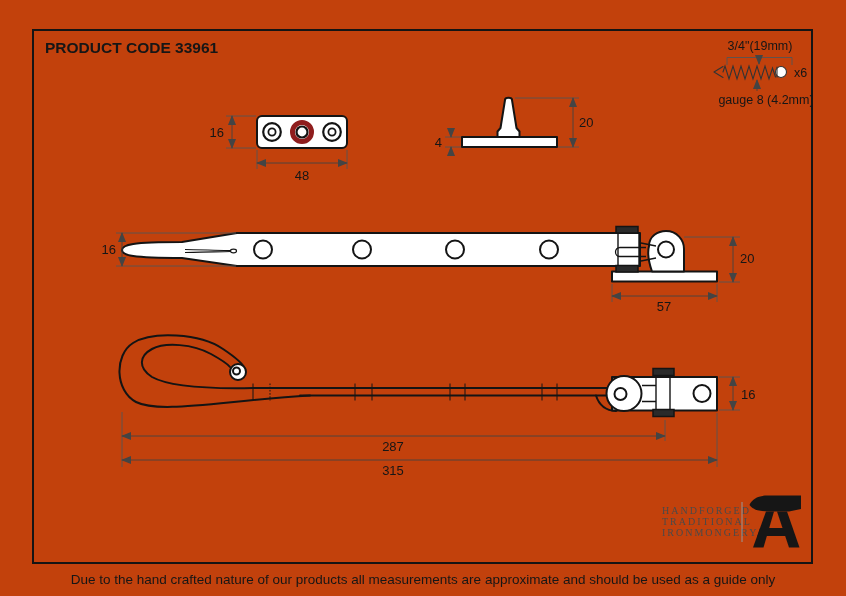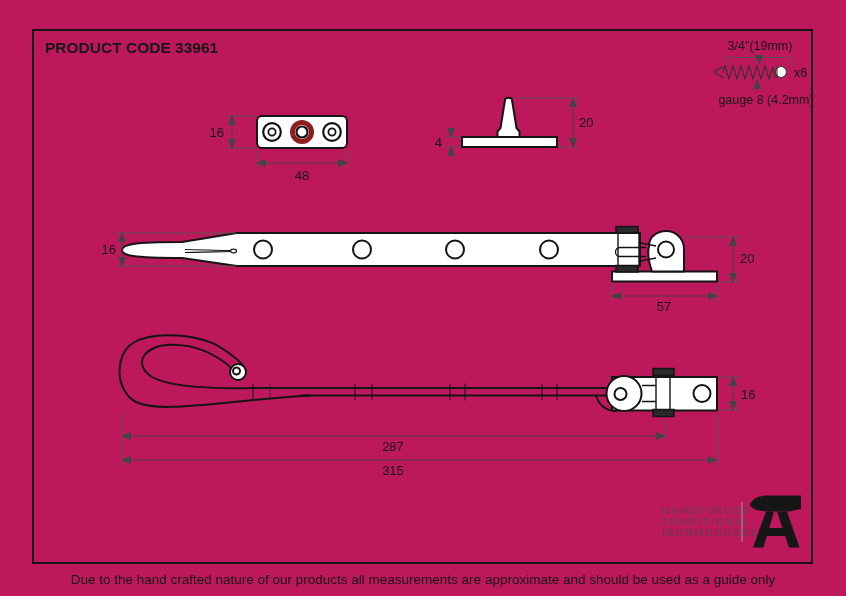--- a/index.html
+++ b/index.html
@@ -1,16 +1,16 @@
 <!DOCTYPE html>
 <html><head>
 <meta charset="utf-8">
 <style>
   html,body{margin:0;padding:0;background:#ffffff;}
-  .page{position:relative;width:846px;height:596px;background:#be185d;overflow:hidden;
+  .page{position:relative;width:846px;height:596px;background:#c2410c;overflow:hidden;
         font-family:"Liberation Sans", sans-serif;}
   svg{display:block;}
   text{fill:#161616;}
   .title-txt{font-family:"Liberation Sans",sans-serif;font-size:15.5px;font-weight:600;}
   .dim-txt{font-family:"Liberation Sans",sans-serif;font-size:13px;}
   .small-txt{font-family:"Liberation Sans",sans-serif;font-size:12.5px;}
   .logo-txt{font-family:"Liberation Serif",serif;font-size:10px;letter-spacing:2px;fill:#4a4a4a;}
   .foot-txt{font-family:"Liberation Sans",sans-serif;font-size:13.5px;}
   .outline{fill:#ffffff;stroke:#141414;stroke-width:2;stroke-linejoin:round;stroke-linecap:round;}
   .outline-n{fill:none;stroke:#141414;stroke-width:2;stroke-linejoin:round;stroke-linecap:round;}

